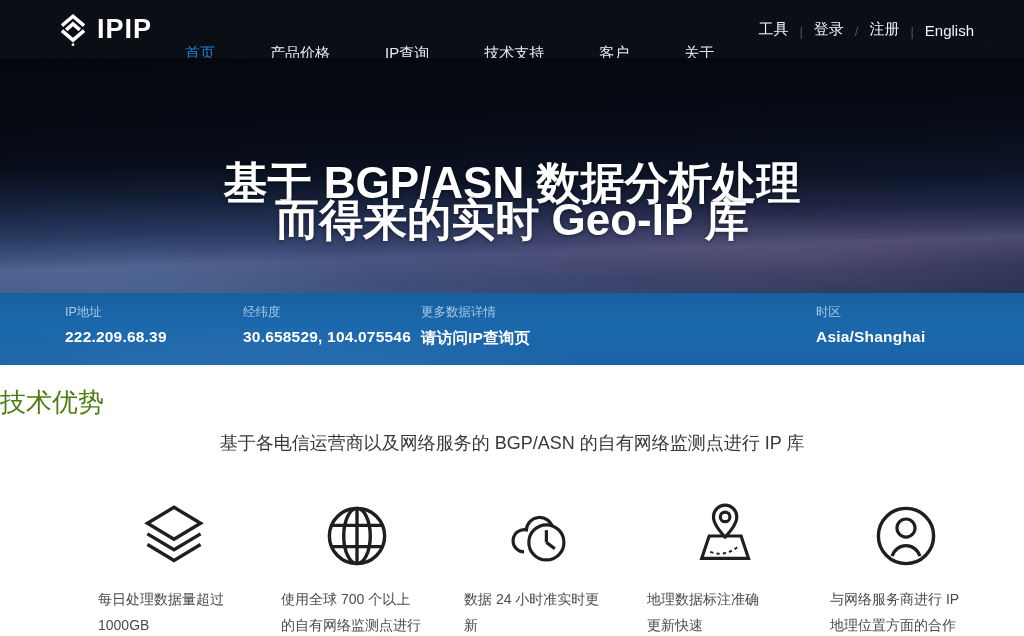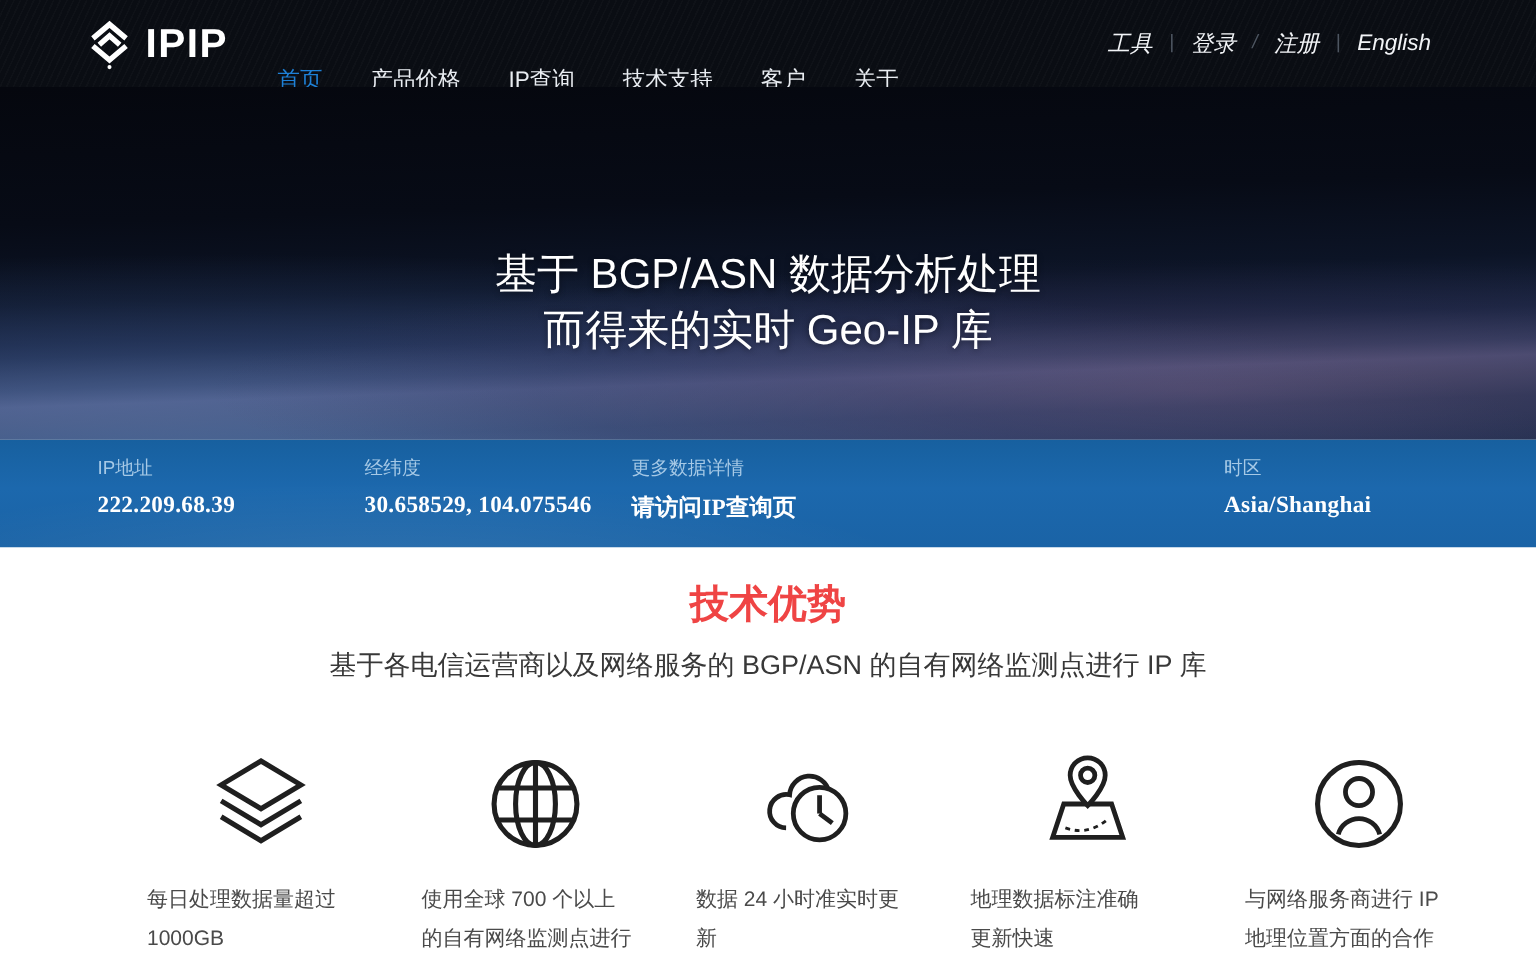--- a/index.html
+++ b/index.html
@@ -3,61 +3,61 @@
 <meta charset="utf-8">
 <style>
   * { margin:0; padding:0; box-sizing:border-box; }
   html,body { width:1024px; height:636px; overflow:hidden; background:#fff;
               font-family:"Liberation Sans","DejaVu Sans",sans-serif; }
 
   
   .nav {
     height:58px; background:#0a0d13;
     background-image:repeating-linear-gradient(115deg, rgba(255,255,255,0.02) 0 1px, transparent 1px 4px);
-    display:flex; align-items:center; padding:0 70px 0 56px;
+    display:flex; align-items:center; padding:0 50px 0 56px;
   }
   .logo { display:flex; align-items:center; gap:7px; cursor:pointer; }
   .logo svg { display:block; }
   .logo-text { color:#fff; font-weight:bold; font-size:27px; letter-spacing:1px; line-height:1; }
-  .nav-items { display:flex; list-style:none; margin-left:33px; gap:32px;margin-top:48px; }
+  .nav-items { display:flex; list-style:none; margin-left:33px; gap:55px;margin-top:48px; }
   .nav-items li { font-size:15px; color:#e9edf2; cursor:pointer; white-space:nowrap; }
   .nav-items li.active { color:#1e80d6; }
-  .nav-right { margin-left:auto; display:flex; align-items:flex-start; gap:11px; font-size:15px; color:#f2f4f7;font-style:italic; }
+  .nav-right { margin-left:auto; display:flex; align-items:flex-end; gap:11px; font-size:15px; color:#f2f4f7; }
   .nav-right .sep { color:#4d5560; font-size:13px; }
   .nav-right span { cursor:pointer; }
 
   
   .hero {
     position:relative; height:235px;
     background:
       radial-gradient(95% 55% at 78% 86%, rgba(120,88,125,0.38) 0%, rgba(60,50,90,0.18) 45%, rgba(0,0,0,0) 68%),
       radial-gradient(130% 95% at 15% 112%, rgba(116,155,214,0.60) 0%, rgba(66,96,156,0.30) 42%, rgba(0,0,0,0) 68%),
       linear-gradient(178deg,#05070e 0%, #070b16 34%, #0c1426 54%, #192440 67%, #2f3a5c 75%, #474d72 79%, #3a4263 83%, #233252 89%, #1b2d4c 100%);
   }
   .hero h1 {
     position:absolute; left:0; right:0; top:106px; text-align:center;
-    color:#fff; font-weight:400; font-size:28px; line-height:37px;
+    color:#fff; font-weight:700; font-size:44px; line-height:37px;
     white-space:pre-line; text-shadow:0 1px 4px rgba(0,0,0,0.45);
   }
 
   
   .infobar {
     height:72px; display:flex; align-items:flex-start; padding:11px 30px 12px 65px;
     background:
       radial-gradient(60% 150% at 25% 130%, rgba(255,255,255,0.10), rgba(255,255,255,0) 60%),
       linear-gradient(180deg,#17609f 0%, #1c68ad 45%, #1a63a6 100%);
   }
   .info-col .label { font-size:12.5px; color:#a6c9e6; margin-bottom:7px; }
-  .info-col .value { font-size:15.5px; color:#fff; font-weight:600; letter-spacing:0.2px;font-family:Liberation Serif, serif; }
+  .info-col .value { font-size:15.5px; color:#fff; font-weight:600; letter-spacing:0.2px; }
   .col-1 { width:178px; } .col-2 { width:224px; } .col-3 { width:178px; }
   .col-4 { width:178px; } .col-5 { flex:1; }
 
   
   .features-section { background:#fff; padding-top:20px; }
-  .features-heading { text-align:center; font-size:26px; color:#ef4444; font-weight:700; margin-bottom:11px; }
+  .features-heading { text-align:left; font-size:26px; color:#4d7c0f; font-weight:400; margin-bottom:11px; }
   .features-sub { text-align:center; font-size:18px; color:#383838; font-weight:400; }
   .features-row {
     display:flex; justify-content:space-between;
     padding:0 42px 0 98px; margin-top:47px;
   }
   .feature { width:152px; }
   .feature .icon-wrap { height:68px; width:68px; margin:0 auto 16px; }
   .feature .icon-wrap svg { display:block; }
   .feature .text {
     font-size:14px; color:#4a4a4a; line-height:26px; white-space:pre-line;

